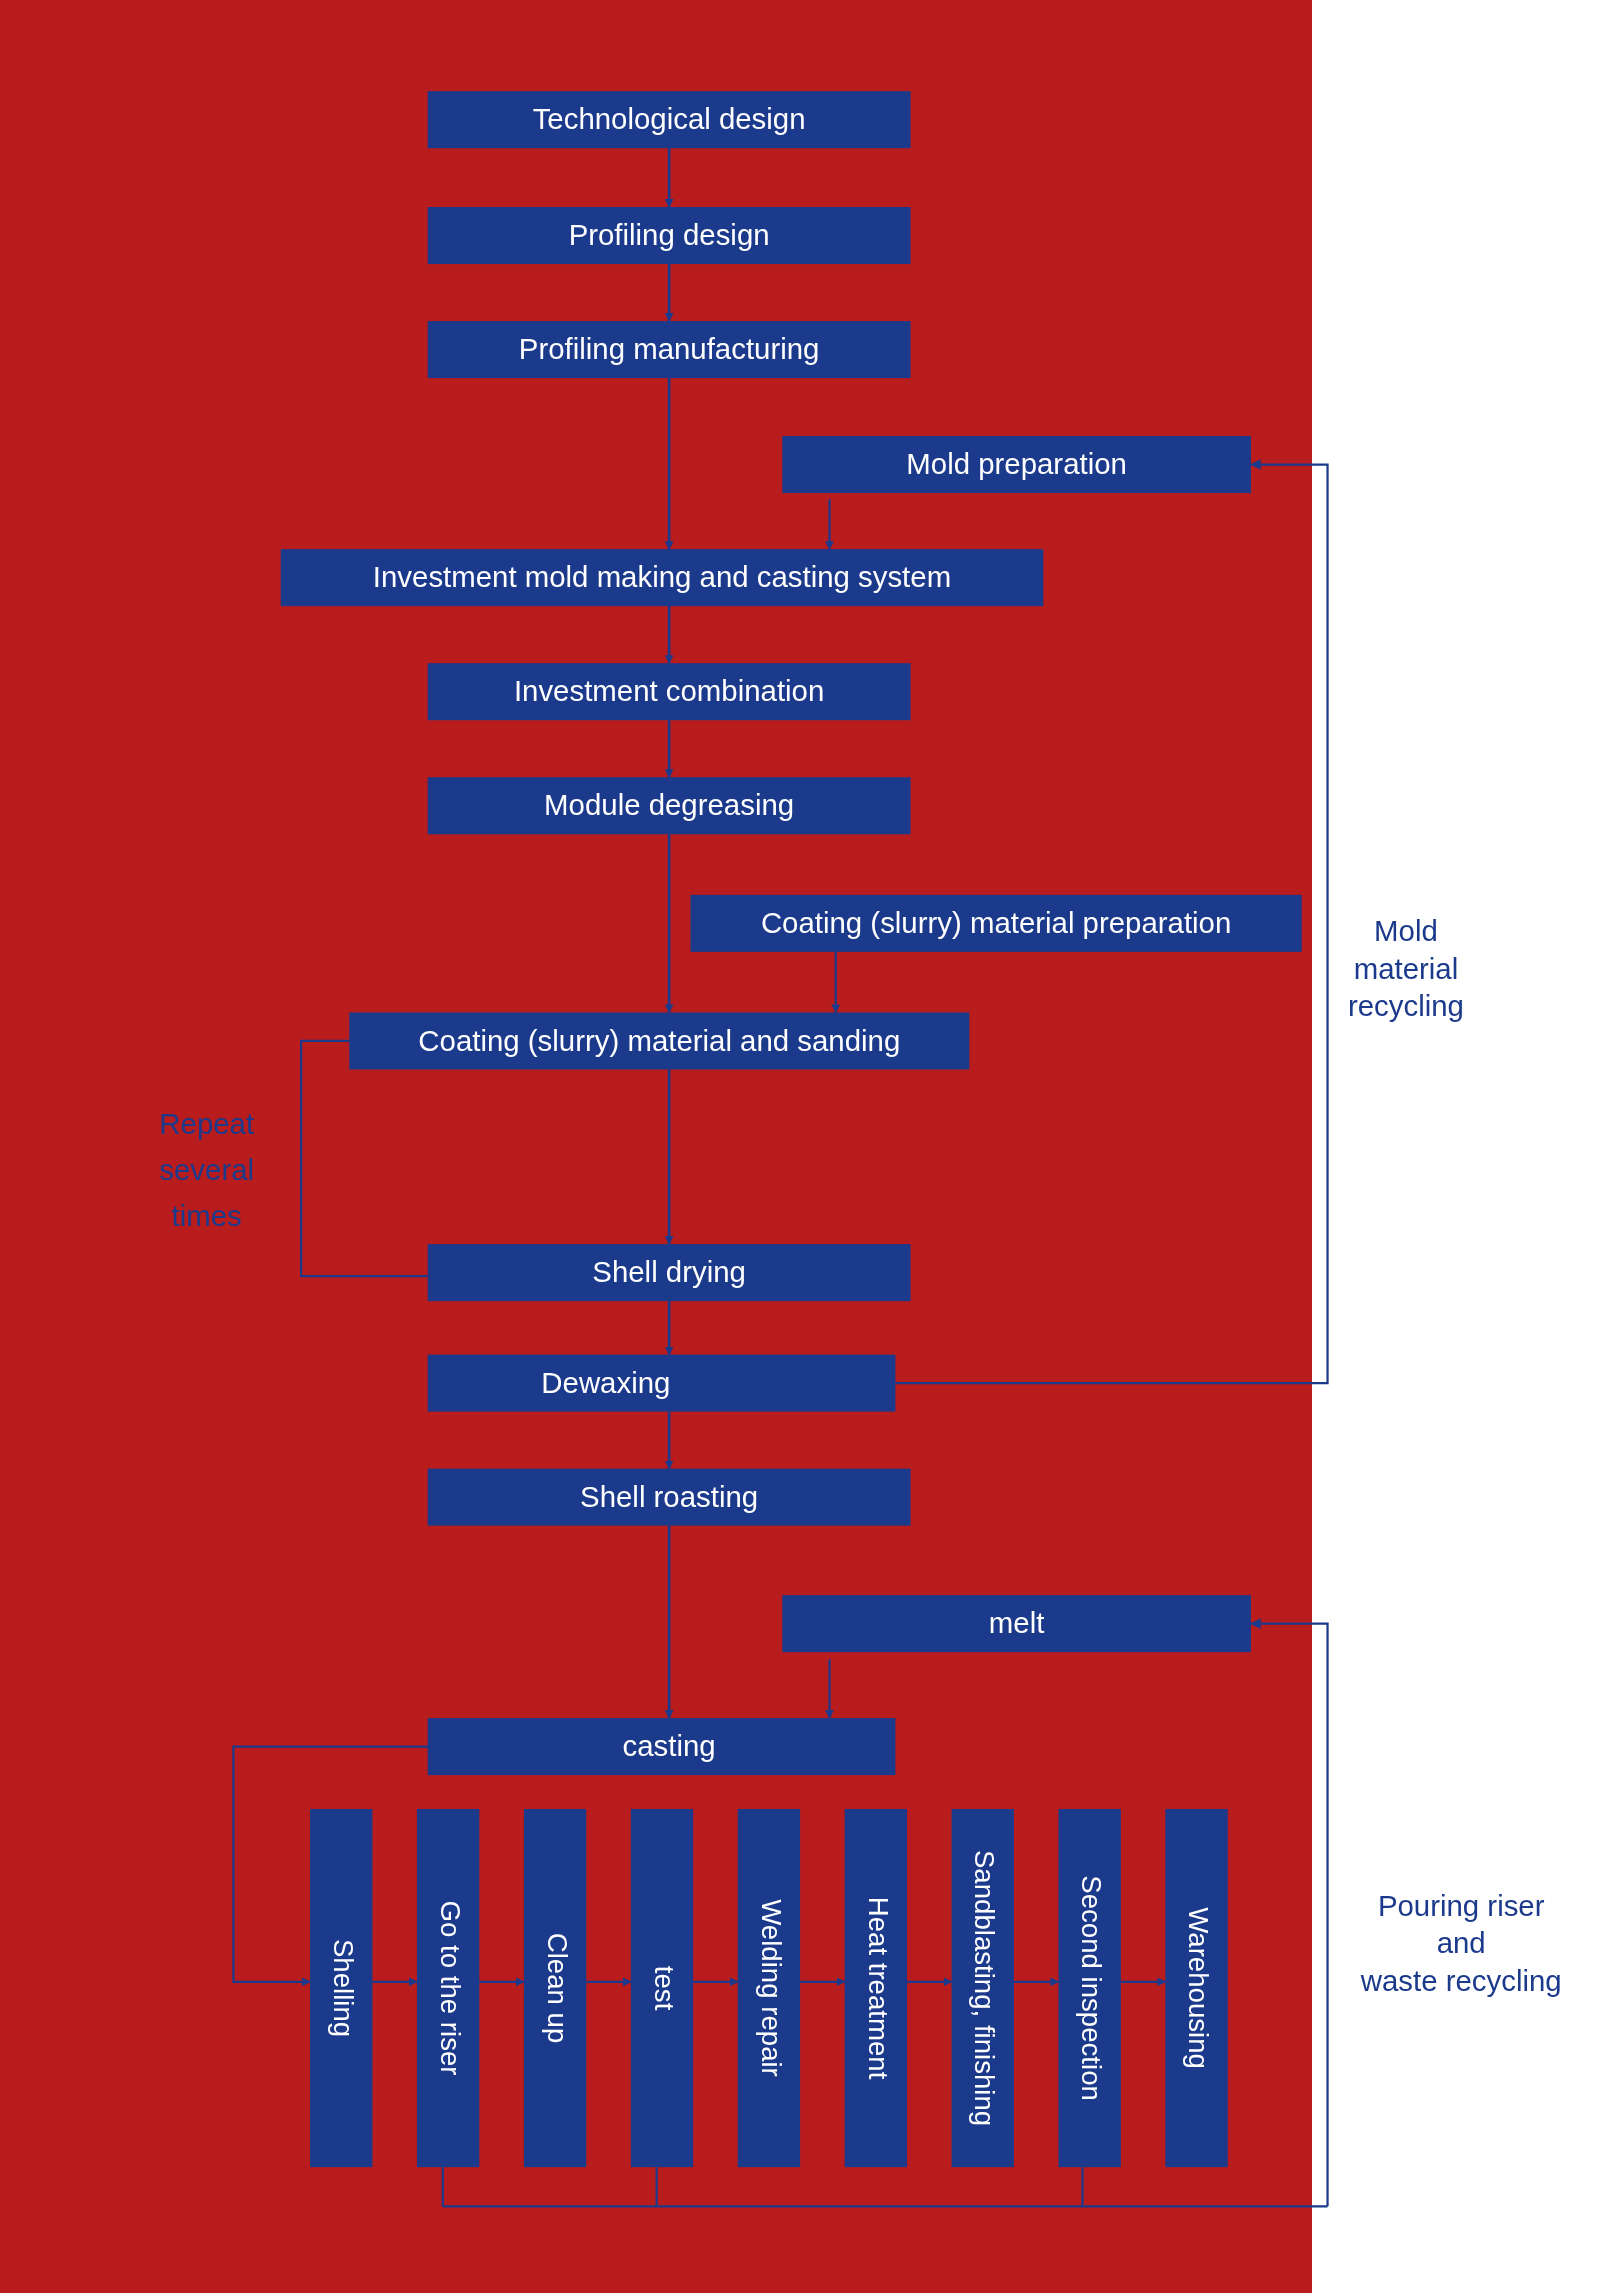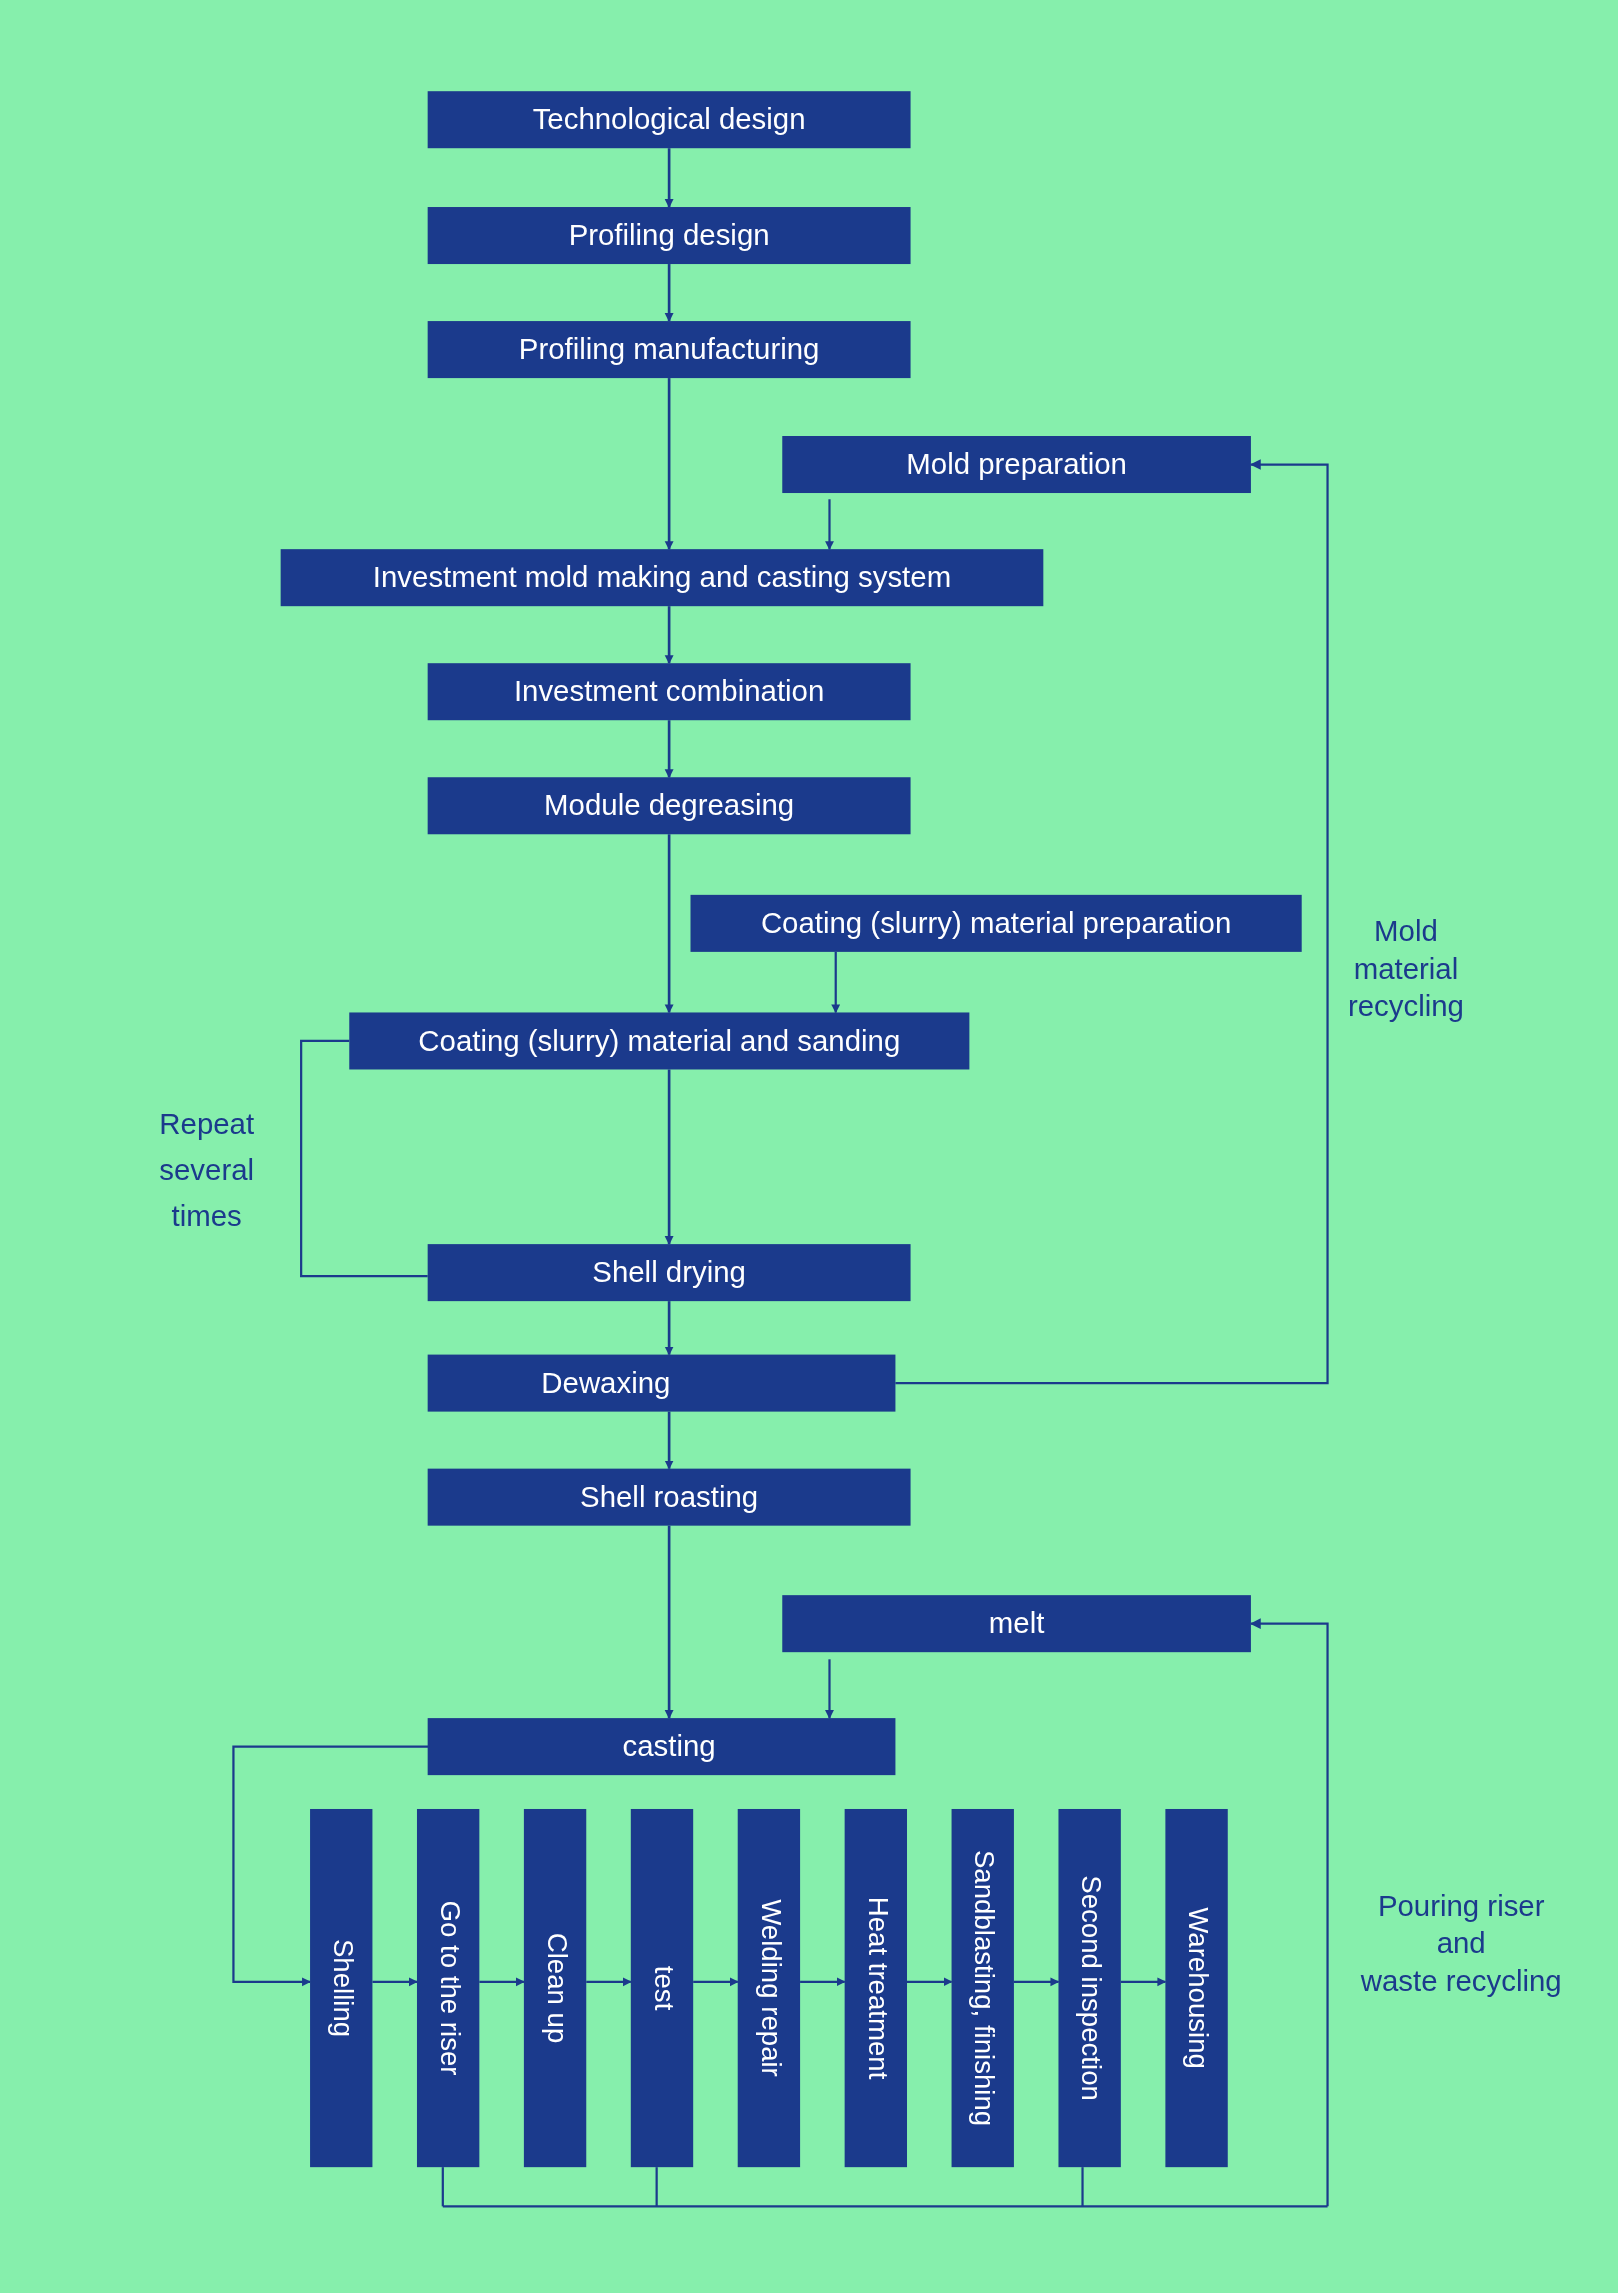--- a/index.html
+++ b/index.html
@@ -8,23 +8,23 @@
     background: #ffffff;
   }
   body {
     width: 1618px;
     height: 2294px;
     font-family: "Liberation Sans", sans-serif;
     overflow: hidden;
   }
   #chart-root {
     position: relative;
-    width: 1618px;
+    width: 1312px;
     height: 2294px;
-    background: #86efac;
+    background: #b91c1c;
   }
   svg#flow {
     display: block;
     width: 1618px;
     height: 2294px;
   }
   .node-rect {
     fill: #1b3a8c;
   }
   .node-label {

